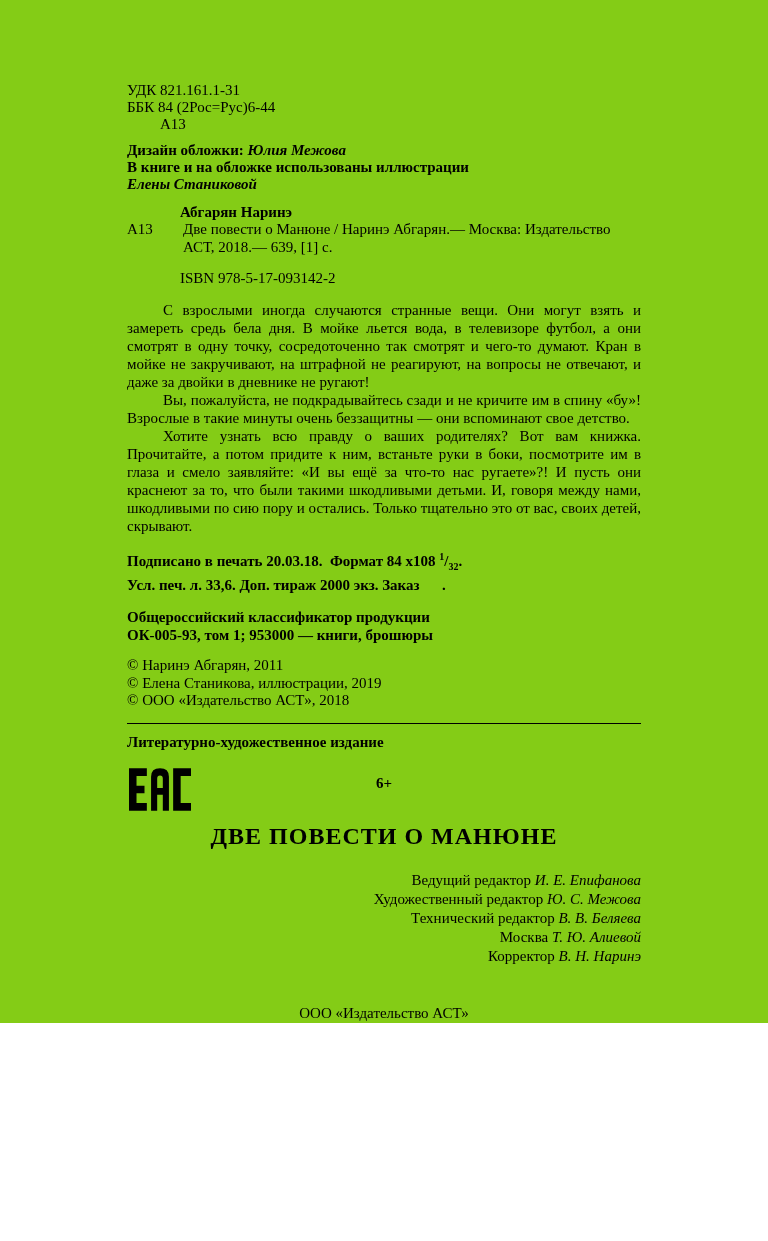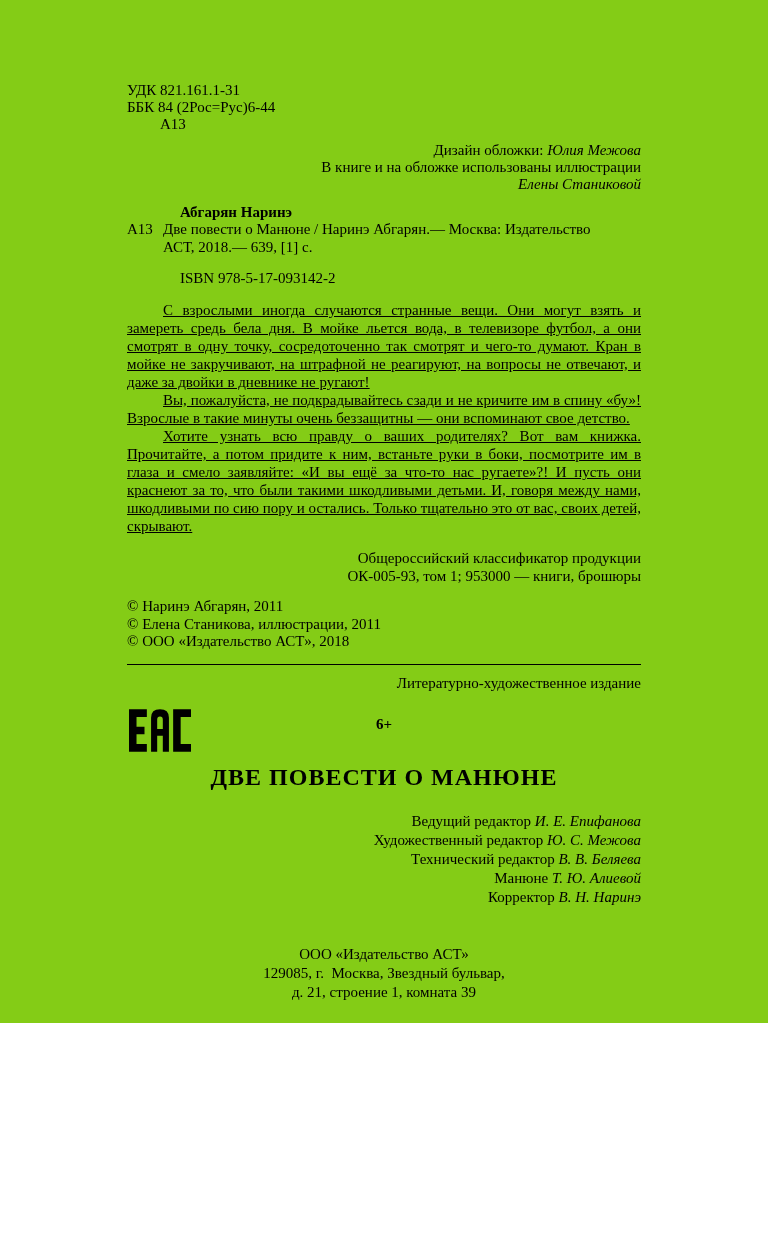--- a/index.html
+++ b/index.html
@@ -3,32 +3,32 @@
 <meta charset="utf-8">
 <style>
   html,body { margin:0; padding:0; background:#ffffff; }
   .page {
     position:relative; width:768px; height:1023px; background:#84cc16;
     font-family:"Liberation Serif","DejaVu Serif",serif;
     font-size:15px; line-height:17px; color:#000; overflow:hidden;padding-left:40px;
   }
   .content { position:absolute; left:127px; top:82px; width:514px; }
   p { margin:0; }
-  .center { text-align:right; }
+  .center { text-align:left;font-weight:bold; }
   .codes p { line-height:17px; }
   .code-indent { padding-left:33px; }
   .credits { margin-top:9px; line-height:17px; }
   .credits i, .staff i { font-style:italic; }
   .catalog { margin-top:11px; }
   .catalog-author { margin-left:53px; font-weight:bold;font-family:Liberation Serif, serif; }
   .catalog-row { position:relative; }
   .catalog-code { position:absolute; left:0; top:0; }
-  .catalog-entry { margin-left:36px; width:460px; line-height:17.5px; }
+  .catalog-entry { margin-left:56px; width:460px; line-height:17.5px; }
   .isbn { margin-top:14px; margin-left:53px; }
-  .annotation { margin-top:14px;text-decoration:underline; }
+  .annotation { margin-top:14px; }
   .annotation p { text-align:justify; text-indent:36px; line-height:18px; }
   .print-info { margin-top:13px; line-height:18px; }
   .print-info sup { font-size:10px; }
   .print-info sub { font-size:10px; }
   .classifier { margin-top:14px; line-height:18px; }
   .copyrights { margin-top:13px; line-height:17.5px; }
   .rule { margin-top:13px; border-top:1px solid #000; height:0; }
   .edition { margin-top:10px; }
   .logo-row { position:relative; margin-top:11px; height:56px; }
   .eac { position:absolute; left:2px; top:1px; width:62px; height:53px; }
@@ -64,29 +64,33 @@
       </div>
       <p class="isbn">ISBN 978-5-17-093142-2</p>
     </div>
 
     <div class="annotation">
       <p>С взрослыми иногда случаются странные вещи. Они могут взять и замереть средь бела дня. В мойке льется вода, в телевизоре футбол, а они смотрят в одну точку, сосредоточенно так смотрят и чего-то думают. Кран в мойке не закручивают, на штрафной не реагируют, на вопросы не отвечают, и даже за двойки в дневнике не ругают!</p>
       <p>Вы, пожалуйста, не подкрадывайтесь сзади и не кричите им в спину «бу»! Взрослые в такие минуты очень беззащитны — они вспоминают свое детство.</p>
       <p>Хотите узнать всю правду о ваших родителях? Вот вам книжка. Прочитайте, а потом придите к ним, встаньте руки в боки, посмотрите им в глаза и смело заявляйте: «И вы ещё за что-то нас ругаете»?! И пусть они краснеют за то, что были такими шкодливыми детьми. И, говоря между нами, шкодливыми по сию пору и остались. Только тщательно это от вас, своих детей, скрывают.</p>
     </div>
 
+    <div class="print-info center">
+      <p><span>Подписано в печать 20.03.18.&nbsp; Формат 84 х108 </span><sup>1</sup><span>/</span><sub>32</sub><span>.</span></p>
+      <p>Усл. печ. л. 33,6. Доп. тираж 2000 экз. Заказ&nbsp;&nbsp;&nbsp;&nbsp;&nbsp;&nbsp;.</p>
+    </div>
 
     <div class="classifier center">
       <p>Общероссийский классификатор продукции</p>
       <p>ОК-005-93, том 1; 953000 — книги, брошюры</p>
     </div>
 
     <div class="copyrights">
       <p>© Наринэ Абгарян, 2011</p>
-      <p>© Елена Станикова, иллюстрации, 2011</p>
+      <p>© Елена Станикова, иллюстрации, 2019</p>
       <p>© ООО «Издательство АСТ», 2018</p>
     </div>
 
     <div class="rule"></div>
 
     <p class="edition center">Литературно-художественное издание</p>
 
     <div class="logo-row">
       <svg class="eac" viewBox="0 0 132 90" aria-label="EAC">
         <g fill="#000000">
@@ -97,21 +101,21 @@
       </svg>
       <p class="age">6+</p>
     </div>
 
     <p class="book-title">ДВЕ ПОВЕСТИ О МАНЮНЕ</p>
 
     <div class="staff">
       <p><span>Ведущий редактор </span><i>И. Е. Епифанова</i></p>
       <p><span>Художественный редактор </span><i>Ю. С. Межова</i></p>
       <p><span>Технический редактор </span><i>В. В. Беляева</i></p>
-      <p><span>Манюне </span><i>Т. Ю. Алиевой</i></p>
+      <p><span>Москва </span><i>Т. Ю. Алиевой</i></p>
       <p><span>Корректор </span><i>В. Н. Наринэ</i></p>
     </div>
 
     <div class="publisher">
       <p>ООО «Издательство АСТ»</p>
       <p>129085, г.&nbsp; Москва, Звездный бульвар,</p>
       <p>д. 21, строение 1, комната 39</p>
     </div>
 
   </div>

